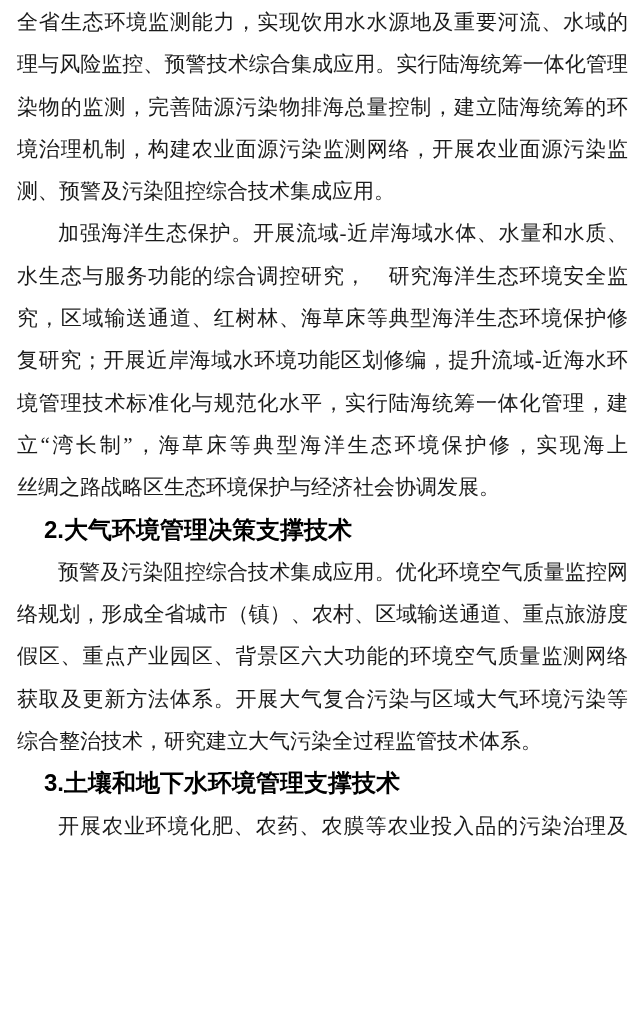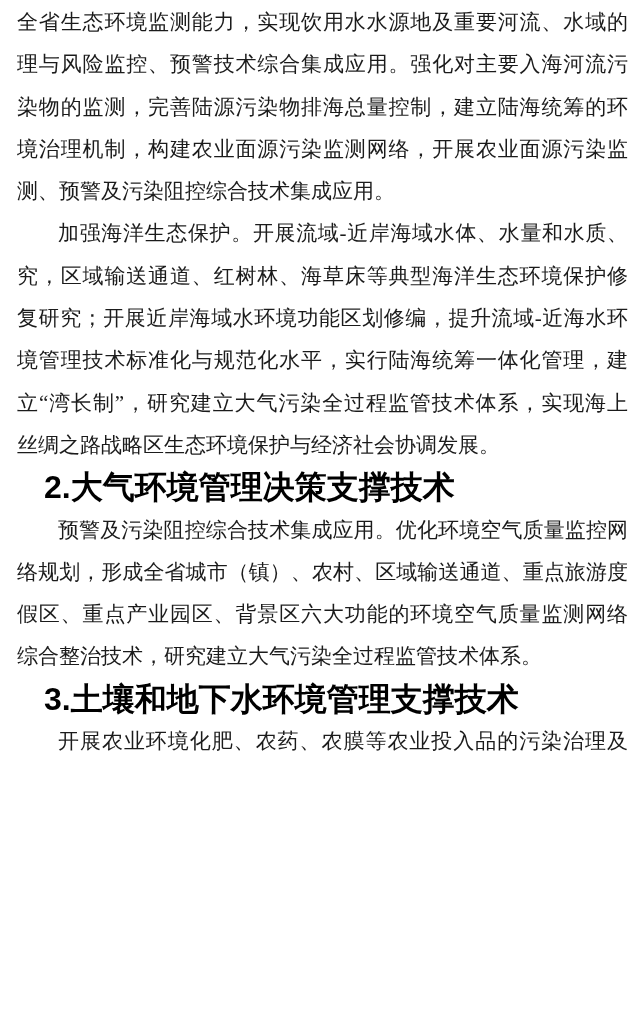--- a/index.html
+++ b/index.html
@@ -32,42 +32,44 @@
     text-align: justify;
     text-align-last: justify;
     text-justify: inter-character;
   }
   .line.indent {
     padding-left: 41px;
   }
   .line.heading {
     font-family: "Liberation Sans", "DejaVu Sans", sans-serif;
     font-weight: bold;
-    font-size: 32px;
+    font-size: 24px;
     color: #000000;
     padding-left: 27px;
     text-align: left;
     text-align-last: left;
   }
 </style>
 </head>
 <body>
 
 <div class="page">
     <div class="line fill">全省生态环境监测能力，实现饮用水水源地及重要河流、水域的</div>
-    <div class="line fill">理与风险监控、预警技术综合集成应用。强化对主要入海河流污</div>
+    <div class="line fill">理与风险监控、预警技术综合集成应用。实行陆海统筹一体化管理</div>
     <div class="line fill">染物的监测，完善陆源污染物排海总量控制，建立陆海统筹的环</div>
     <div class="line fill">境治理机制，构建农业面源污染监测网络，开展农业面源污染监</div>
     <div class="line">测、预警及污染阻控综合技术集成应用。</div>
     <div class="line fill indent">加强海洋生态保护。开展流域-近岸海域水体、水量和水质、</div>
+    <div class="line fill">水生态与服务功能的综合调控研究，　研究海洋生态环境安全监</div>
     <div class="line fill">究，区域输送通道、红树林、海草床等典型海洋生态环境保护修</div>
     <div class="line fill">复研究；开展近岸海域水环境功能区划修编，提升流域-近海水环</div>
     <div class="line fill">境管理技术标准化与规范化水平，实行陆海统筹一体化管理，建</div>
-    <div class="line fill">立“湾长制”，研究建立大气污染全过程监管技术体系，实现海上</div>
+    <div class="line fill">立“湾长制”，海草床等典型海洋生态环境保护修，实现海上</div>
     <div class="line">丝绸之路战略区生态环境保护与经济社会协调发展。</div>
     <div class="line heading">2.大气环境管理决策支撑技术</div>
     <div class="line fill indent">预警及污染阻控综合技术集成应用。优化环境空气质量监控网</div>
     <div class="line fill">络规划，形成全省城市（镇）、农村、区域输送通道、重点旅游度</div>
     <div class="line fill">假区、重点产业园区、背景区六大功能的环境空气质量监测网络</div>
+    <div class="line fill">获取及更新方法体系。开展大气复合污染与区域大气环境污染等</div>
     <div class="line">综合整治技术，研究建立大气污染全过程监管技术体系。</div>
     <div class="line heading">3.土壤和地下水环境管理支撑技术</div>
     <div class="line fill indent">开展农业环境化肥、农药、农膜等农业投入品的污染治理及</div>
   </div>
 
 </body></html>

